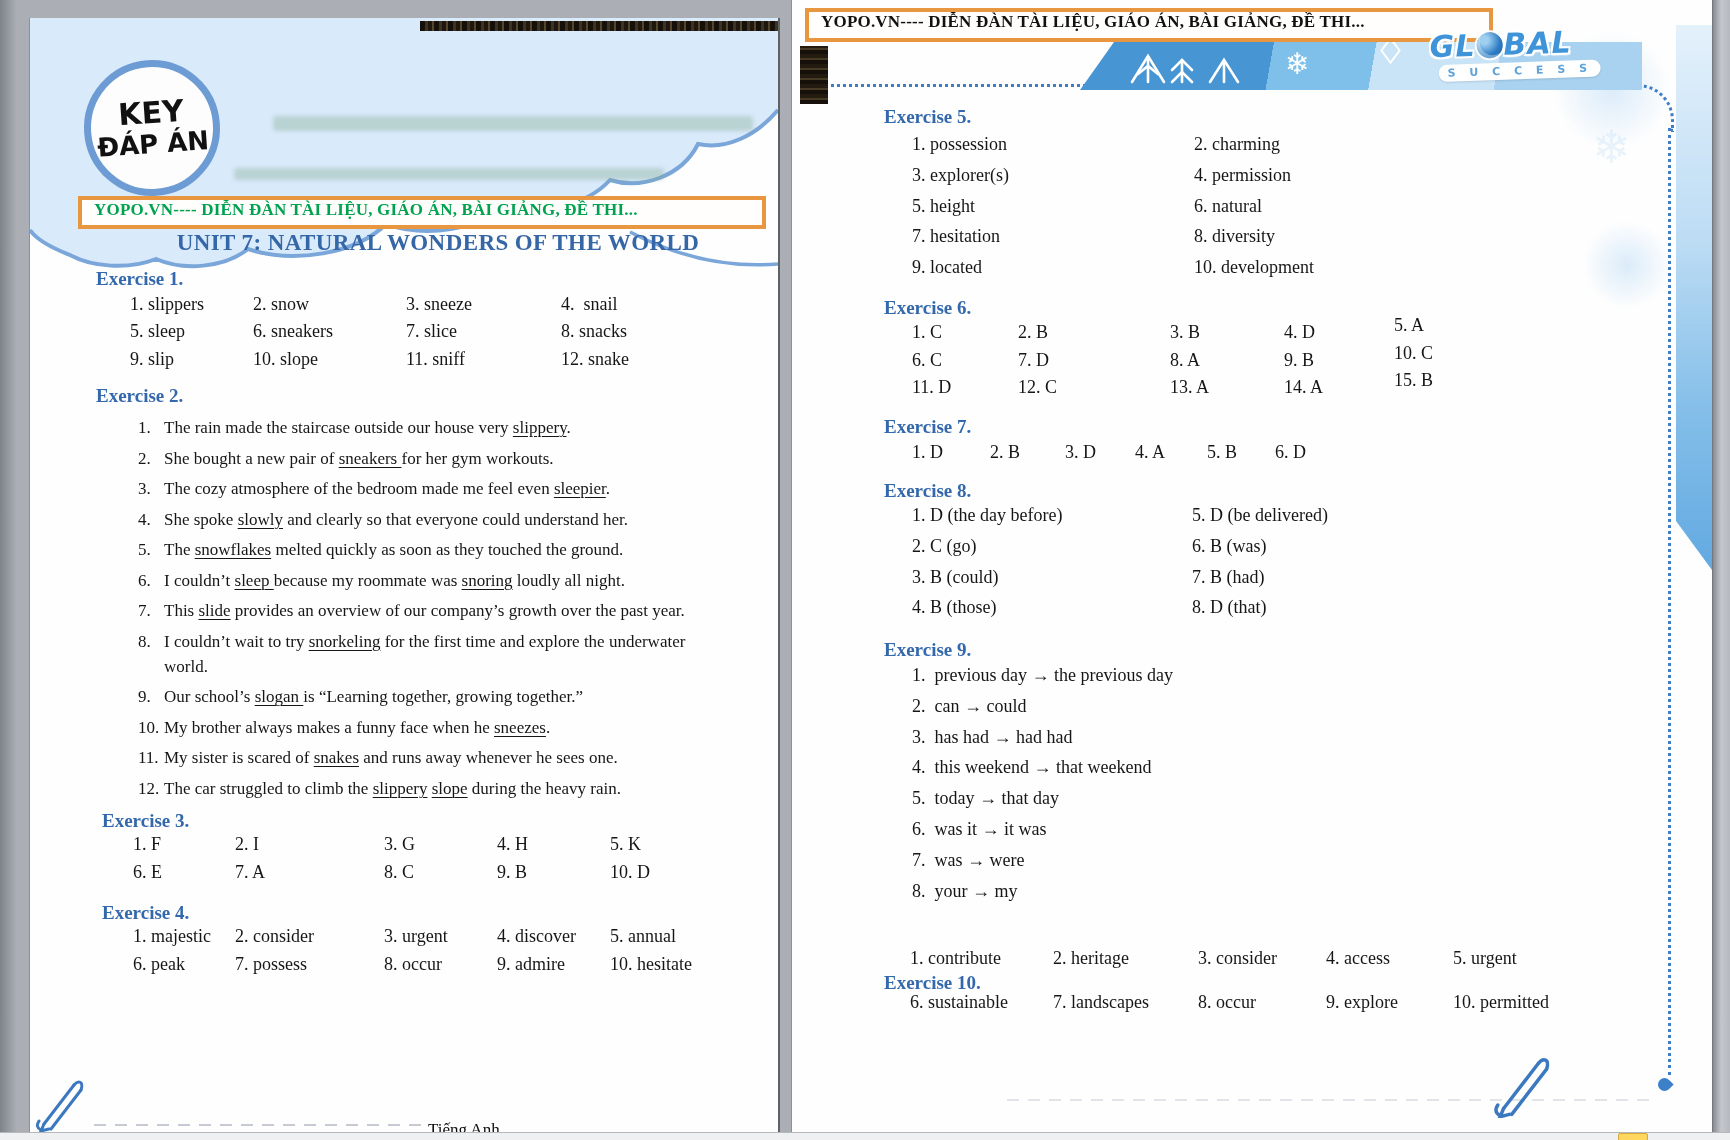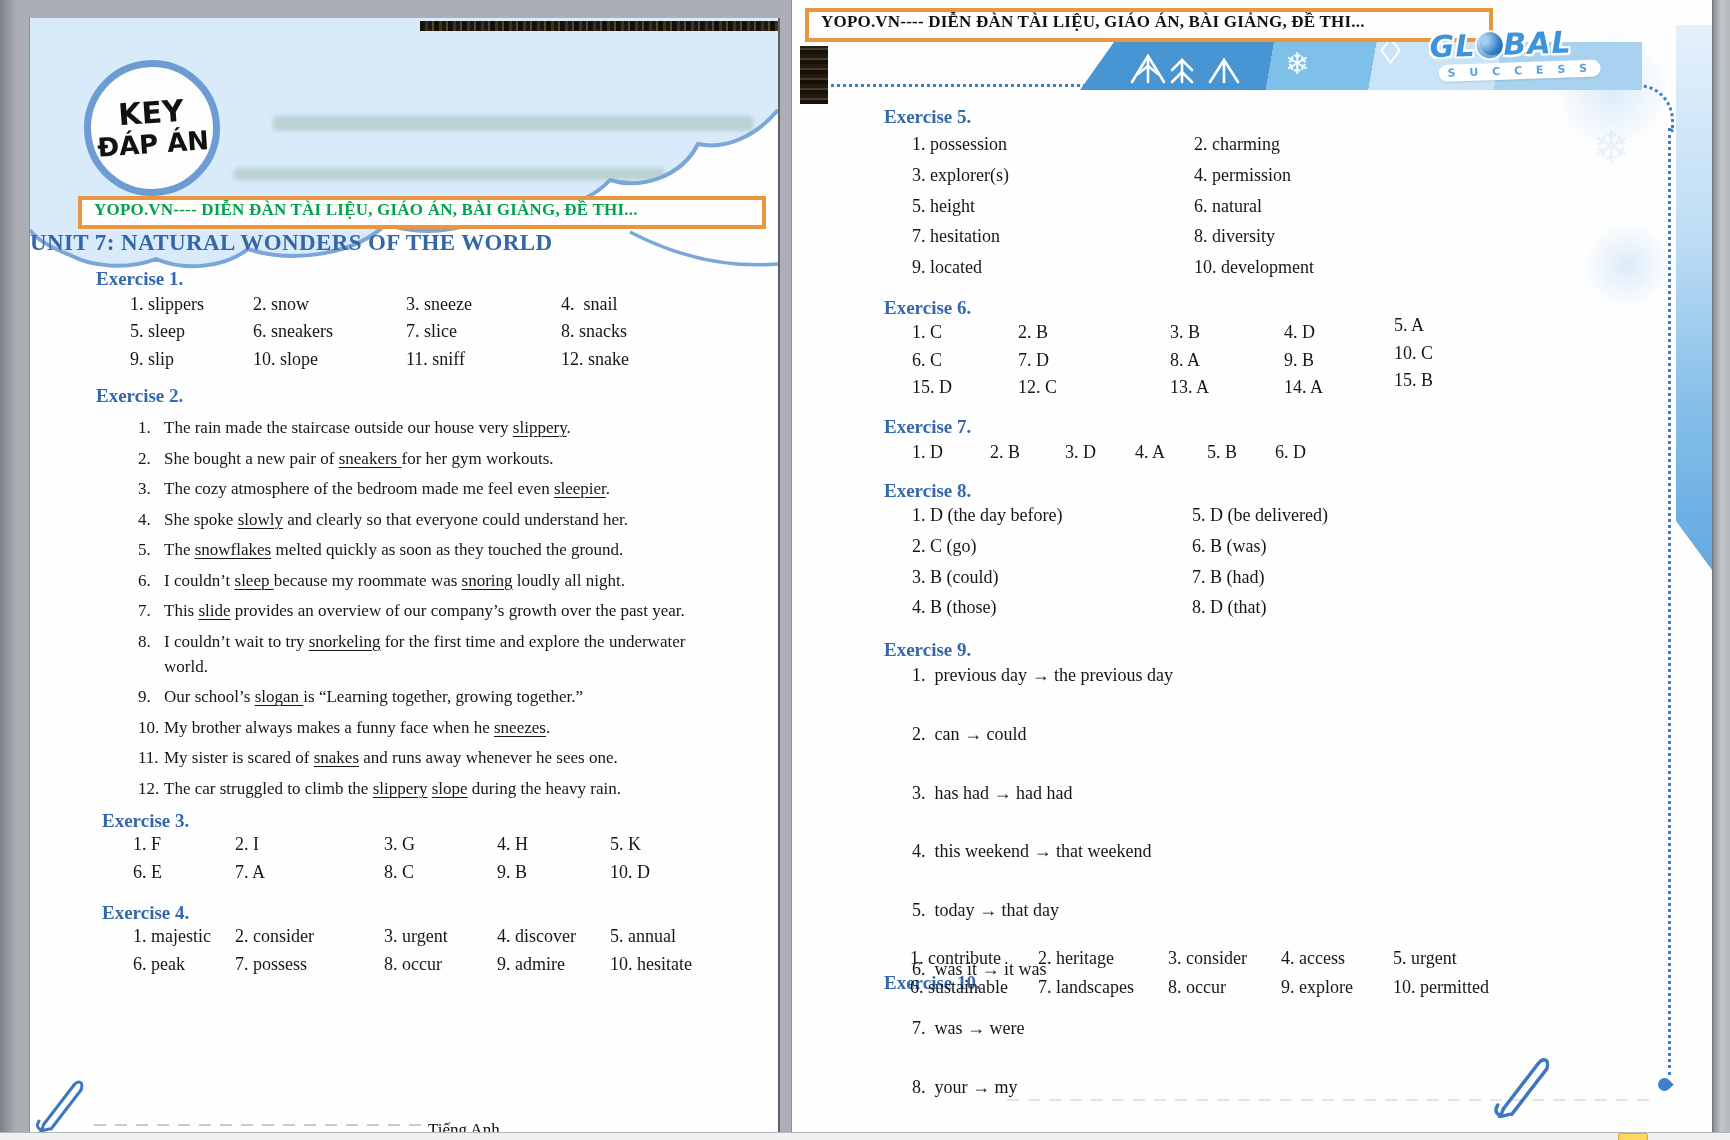--- a/index.html
+++ b/index.html
@@ -26,40 +26,40 @@
   .noise-dashes{height:2px;background:repeating-linear-gradient(90deg,rgba(70,80,110,.3) 0 12px,transparent 12px 21px);}
   .smudge{background:rgba(135,170,145,.38);filter:blur(2px);border-radius:4px;}
   
   .badge{left:54px;top:42px;width:136px;height:136px;border-radius:50%;background:#fdfdfd;border:7px solid #6d9bd4;box-sizing:border-box;display:flex;flex-direction:column;align-items:center;justify-content:center;transform:rotate(-4deg);}
   .badge .t1{font-family:"DejaVu Sans","Liberation Sans",sans-serif;font-weight:800;font-size:30px;line-height:32px;color:#111;}
   .badge .t2{font-family:"DejaVu Sans","Liberation Sans",sans-serif;font-weight:800;font-size:26px;line-height:30px;color:#111;}
   
   .yopo{border:4px solid #e8963f;background:#fffefd;box-sizing:border-box;display:flex;padding-left:12px;font-weight:bold;font-size:17px;letter-spacing:.2px;}
   .yopo-left{left:48px;top:178px;width:688px;height:33px;color:#00a24f;}
   .yopo-right{left:13px;top:8px;width:688px;height:34px;color:#111;}
-  .title{left:0;top:212px;width:816px;text-align:left;font-size:23px;font-weight:bold;color:#3566a5;letter-spacing:.4px;}
+  .title{left:0;top:212px;width:816px;text-align:center;font-size:23px;font-weight:bold;color:#3566a5;letter-spacing:.4px;}
   
   .exh{font-size:19px;font-weight:bold;color:#3468ac;line-height:22px;}
   .grid{display:grid;font-size:18px;}
   .grid .cell{white-space:pre;}
   .ex1{left:100px;top:276px;grid-template-columns:123px 153px 155px 1fr;grid-auto-rows:27.4px;}
   .ex3{left:103px;top:816px;grid-template-columns:102px 149px 113px 113px 1fr;grid-auto-rows:28px;}
   .ex4{left:103px;top:908px;grid-template-columns:102px 149px 113px 113px 1fr;grid-auto-rows:28px;}
   .ex2{left:108px;top:397px;width:640px;font-size:17px;}
   .sent{display:flex;line-height:25px;margin-bottom:5.5px;}
   .sent .num{width:26px;flex:0 0 26px;}
   .sent .sbody{max-width:612px;}
   .ul{text-decoration:underline;text-underline-offset:3px;text-decoration-thickness:1.3px;text-align:right;}
   .ex5{left:120px;top:134px;grid-template-columns:282px 1fr;grid-auto-rows:30.75px;}
   .ex6{left:120px;top:322px;grid-template-columns:106px 152px 114px 110px 1fr;grid-auto-rows:27.5px;}
   .ex6 .cell:nth-child(5n){transform:translateY(-7px);}
   .ex7{left:120px;top:442px;grid-template-columns:78px 75px 70px 72px 68px 1fr;grid-auto-rows:27px;}
   .ex8{left:120px;top:505px;grid-template-columns:280px 1fr;grid-auto-rows:30.8px;}
-  .ex9{left:120px;top:665px;grid-template-columns:1fr;grid-auto-rows:30.8px;gap:28px;}
-  .ex10{left:118px;top:948px;grid-template-columns:128px 130px 113px 112px 1fr;grid-auto-rows:28.5px;}
+  .ex9{left:120px;top:665px;grid-template-columns:1fr;grid-auto-rows:30.8px;}
+  .ex10{left:118px;top:948px;grid-template-columns:128px 130px 113px 112px 1fr;grid-auto-rows:28.5px;gap:15px;}
   
   .dotted-top{left:20px;top:84px;width:828px;border-top:3px dotted #3f7ec6;}
   .dotted-corner{left:846px;top:84px;width:33px;height:45px;border-top:3px dotted #3f7ec6;border-right:3px dotted #3f7ec6;border-top-right-radius:36px;}
   .dotted-vert{left:876px;top:128px;height:947px;border-right:3px dotted #3f7ec6;}
   .teardrop{left:866px;top:1078px;width:13px;height:13px;background:#3c80c8;border-radius:0 50% 50% 50%;transform:rotate(135deg);}
   .hband{left:288px;top:42px;width:562px;height:48px;clip-path:polygon(34px 0,100% 0,100% 100%,0 100%);
     background:linear-gradient(100deg,#4795d3 0 34%,#7fc0ea 34% 52%,#c9e4f7 52% 74%,#a8d2f0 74% 100%);z-index:3;}
   .hband .snow{position:absolute;left:205px;top:4px;font-family:"DejaVu Sans",sans-serif;font-size:30px;color:#fff;}
   .kite{position:absolute;left:302px;top:0;width:13px;height:13px;border:2.5px solid #fff;transform:rotate(45deg) skew(8deg,8deg);background:transparent;}
   .logo{left:638px;top:26px;width:190px;z-index:5;transform:rotate(-2deg);font-family:"DejaVu Sans","Liberation Sans",sans-serif;}
@@ -284,21 +284,21 @@
       <span class="cell">1. C</span>
       <span class="cell">2. B</span>
       <span class="cell">3. B</span>
       <span class="cell">4. D</span>
       <span class="cell">5. A</span>
       <span class="cell">6. C</span>
       <span class="cell">7. D</span>
       <span class="cell">8. A</span>
       <span class="cell">9. B</span>
       <span class="cell">10. C</span>
-      <span class="cell">15. D</span>
+      <span class="cell">11. D</span>
       <span class="cell">12. C</span>
       <span class="cell">13. A</span>
       <span class="cell">14. A</span>
       <span class="cell">15. B</span>
     </div>
 
   <div class="abs exh" style="left:92px;top:416px;">Exercise 7.</div>
   <div class="abs grid ex7">
       <span class="cell">1. D</span>
       <span class="cell">2. B</span>

